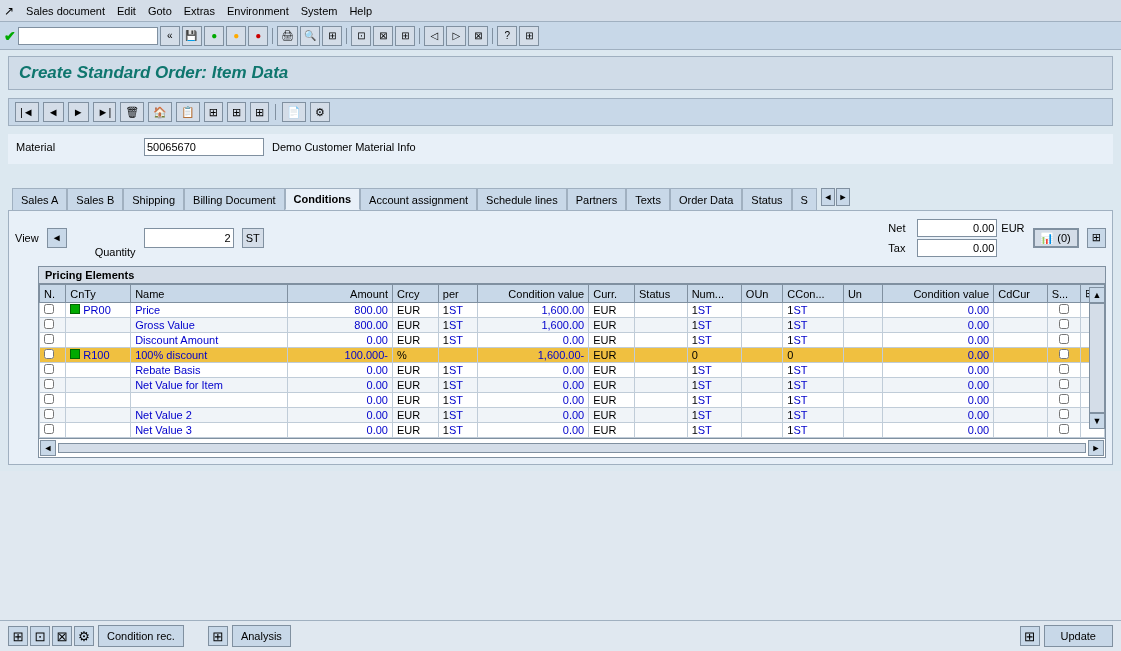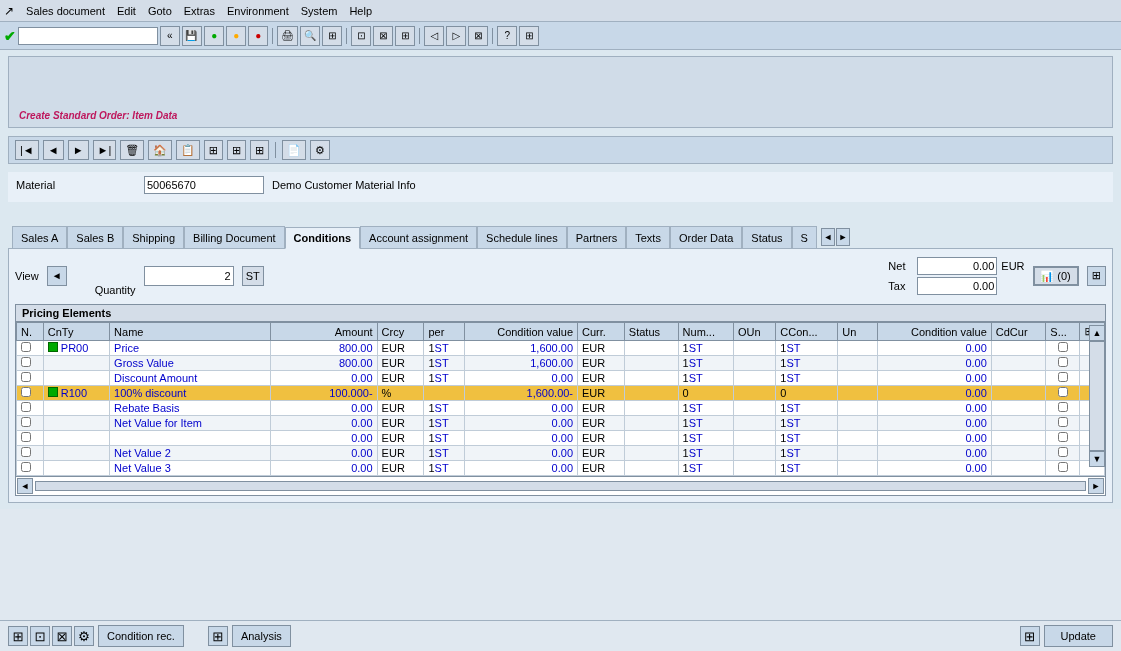--- a/index.html
+++ b/index.html
@@ -11,21 +11,21 @@
 
     
     .toolbar { background: #c8d8e8; border-bottom: 1px solid #a0b0c0; padding: 2px 4px; display: flex; align-items: center; gap: 2px; height: 28px; }
     .toolbar-btn { background: #d4dde8; border: 1px solid #8090a0; padding: 1px 3px; cursor: pointer; font-size: 10px; height: 20px; min-width: 20px; display: flex; align-items: center; justify-content: center; }
     .toolbar-input { background: #fff; border: 1px solid #8090a0; height: 18px; width: 140px; font-size: 11px; padding: 0 2px; }
     .toolbar-sep { width: 1px; background: #8090a0; height: 16px; margin: 0 2px; }
     .green-check { color: #00aa00; font-size: 14px; font-weight: bold; }
 
     
     .title-area { background: #d0dce8; border: 1px solid #a0b0c0; padding: 6px 10px; margin-bottom: 8px; }
-    .title-area h2 { font-size: 10px; font-weight: bold; font-style: italic; color: #be185d; margin-top: 47px; }
+    .title-area h2 { font-size: 17px; font-weight: bold; font-style: italic; color: #0f766e; }
 
     
     .nav-bar { background: #c8d8e8; border: 1px solid #a0b0c0; padding: 3px 6px; display: flex; align-items: center; gap: 4px; margin-bottom: 8px; height: 28px; }
     .nav-btn { background: #d4dde8; border: 1px solid #8090a0; padding: 1px 4px; cursor: pointer; font-size: 11px; height: 20px; }
 
     
     .form-area { background: #e8f0f8; padding: 4px 8px; margin-bottom: 6px; }
     .form-row { display: flex; align-items: center; gap: 8px; margin-bottom: 4px; }
     .form-label { color: #000; font-size: 11px; min-width: 120px; }
     .form-input { background: #fff; border: 1px solid #8090a0; height: 18px; padding: 0 2px; font-size: 11px; }
@@ -136,21 +136,21 @@
     </div>
 
     <div class="form-area">
       <div class="form-row">
         <span class="form-label">Material</span>
         <input class="form-input" style="width: 120px;" type="text" value="50065670">
         <span class="form-text">Demo Customer Material Info</span>
       </div>
     </div>
 
-    <div style="display:flex; align-items:center; padding: 0 4px; margin-top: 24px;">
+    <div style="display:flex; align-items:flex-start; padding: 0 4px; margin-top: 24px;">
       <div class="tab">Sales A</div>
       <div class="tab">Sales B</div>
       <div class="tab">Shipping</div>
       <div class="tab">Billing Document</div>
       <div class="tab active">Conditions</div>
       <div class="tab">Account assignment</div>
       <div class="tab">Schedule lines</div>
       <div class="tab">Partners</div>
       <div class="tab">Texts</div>
       <div class="tab">Order Data</div>
@@ -185,21 +185,21 @@
             </div>
           </div>
           <button class="info-btn" style="background:#d4dde8; border:2px solid #8090a0; font-size:11px; padding:2px 6px;">
             <span>📊</span>
             <span>(0)</span>
           </button>
           <button class="info-btn">⊞</button>
         </div>
       </div>
 
-      <div class="pricing-section" style="position:relative;">
+      <div class="pricing-section" style="position:relative;margin-left:23px;">
         <div class="pricing-title">Pricing Elements</div>
         <div style="overflow-x:hidden; overflow-y:hidden;">
           <table class="pricing-table">
             <thead>
               <tr>
                 <th style="width:20px;">N.</th>
                 <th style="width:35px;">CnTy</th>
                 <th style="width:120px;">Name</th>
                 <th style="width:80px; text-align:right;">Amount</th>
                 <th style="width:35px;">Crcy</th>

